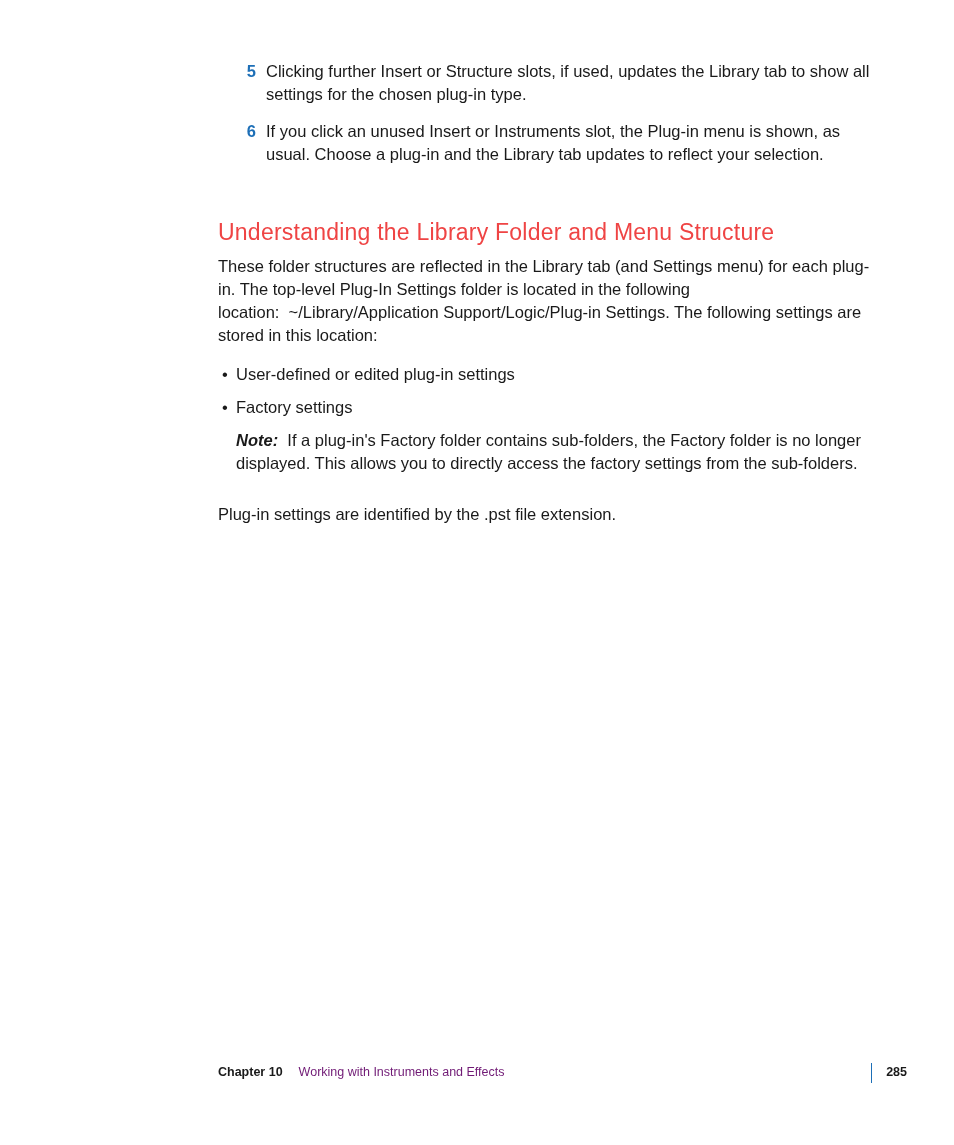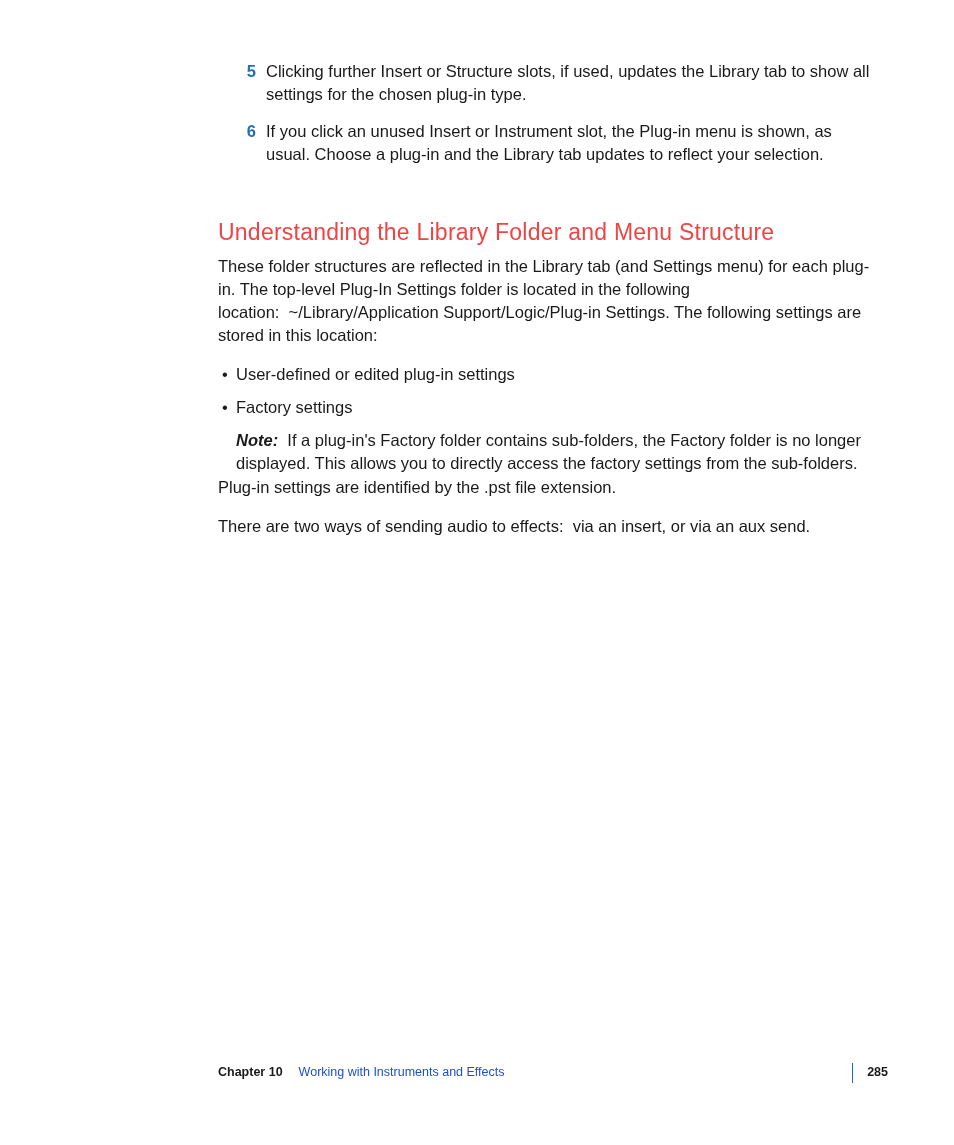--- a/index.html
+++ b/index.html
@@ -60,42 +60,42 @@
       min-width: 18px;
       padding-left: 4px;
       flex-shrink: 0;
     }
     .bullet-text {
       flex: 1;
     }
     .note-block {
       margin-left: 18px;
       margin-top: 4px;
-      margin-bottom: 1px;
+      margin-bottom: 28px;
     }
     .note-label {
       font-style: italic;
       font-weight: 600;
     }
     .footer {
       position: absolute;
       bottom: 62px;
       left: 0;
       right: 0;
-      padding: 0 66px 0 218px;
+      padding: 0 47px 0 218px;
       display: flex;
       align-items: center;
       font-size: 12.5px;
     }
     .footer-chapter {
       font-weight: 700;
       color: #1a1a1a;
     }
     .footer-title {
-      color: #1d4ed8;
+      color: #701a75;
       margin-left: 16px;
     }
     .footer-rule {
       border-left: 1px solid #1d6fb7;
       height: 20px;
       margin: 0 14px;
     }
     .footer-page {
       font-weight: 700;
       color: #1a1a1a;
@@ -109,21 +109,21 @@
 
 <div class="page-content">
 
   <div class="step-item">
     <div class="step-number">5</div>
     <div class="step-text">Clicking further Insert or Structure slots, if used, updates the Library tab to show all settings for the chosen plug-in type.</div>
   </div>
 
   <div class="step-item">
     <div class="step-number">6</div>
-    <div class="step-text">If you click an unused Insert or Instrument slot, the Plug-in menu is shown, as usual. Choose a plug-in and the Library tab updates to reflect your selection.</div>
+    <div class="step-text">If you click an unused Insert or Instruments slot, the Plug-in menu is shown, as usual. Choose a plug-in and the Library tab updates to reflect your selection.</div>
   </div>
 
   <h2 class="section-heading">Understanding the Library Folder and Menu Structure</h2>
 
 
   <p class="body-para">These folder structures are reflected in the Library tab (and Settings menu) for each plug-in. The top-level Plug-In Settings folder is located in the following location:&nbsp;&nbsp;~/Library/Application Support/Logic/Plug-in Settings. The following settings are stored in this location:</p>
 
   <ul class="bullet-list">
     <li class="bullet-item">
       <span class="bullet-dot">•</span>
@@ -135,21 +135,20 @@
     </li>
   </ul>
 
   <p class="note-block">
     <span class="note-label">Note:</span><span>&nbsp; If a plug-in's Factory folder contains sub-folders, the Factory folder is no longer displayed. This allows you to directly access the factory settings from the sub-folders.</span>
   </p>
 
   <p class="body-para">Plug-in settings are identified by the .pst file extension.</p>
 
 
-  <p class="body-para">There are two ways of sending audio to effects:&nbsp; via an insert, or via an aux send.</p>
 
 </div>
 
 <div class="footer">
   <span class="footer-chapter">Chapter 10</span>
   <span class="footer-title">Working with Instruments and Effects</span>
   <span class="footer-spacer"></span>
   <span class="footer-rule"></span>
   <span class="footer-page">285</span>
 </div>

